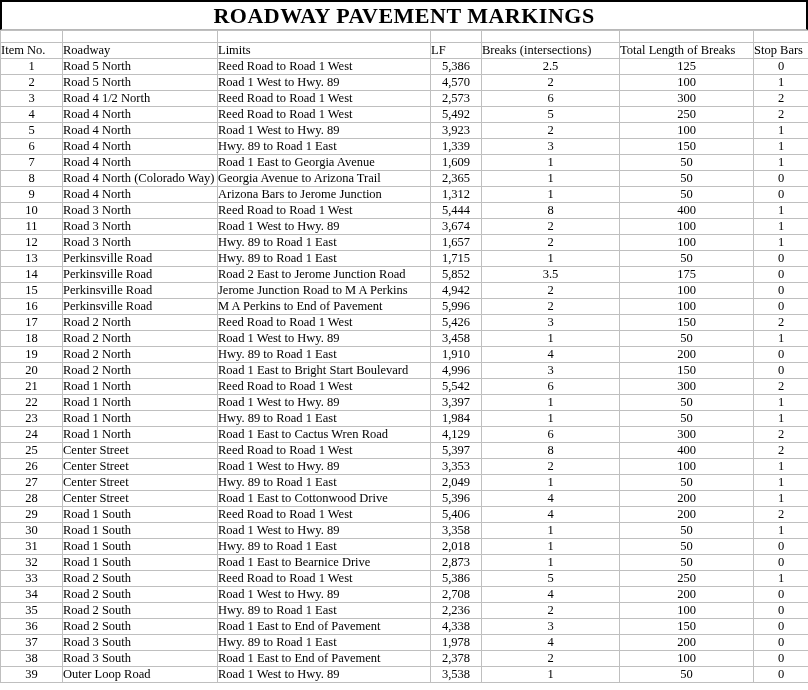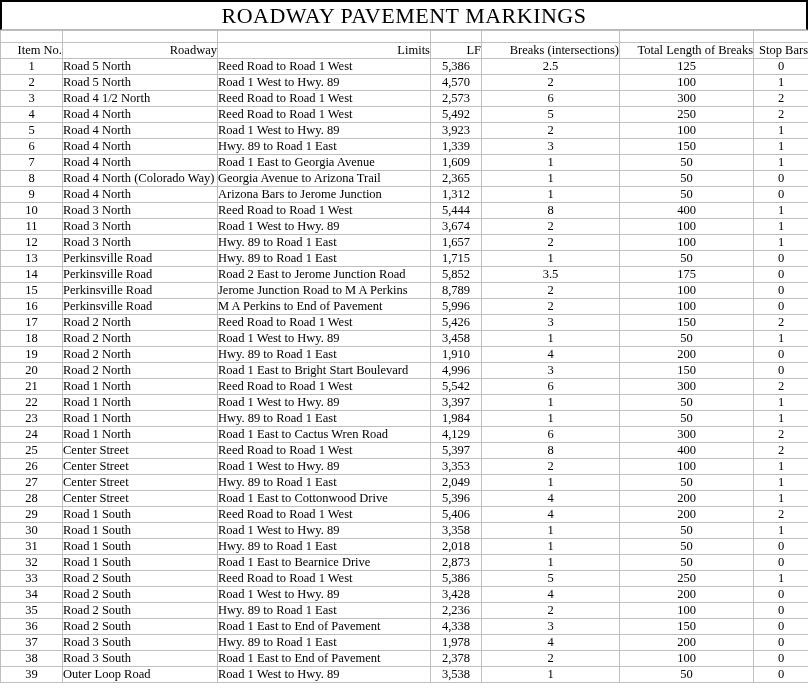--- a/index.html
+++ b/index.html
@@ -19,21 +19,21 @@
   .title-box {
     box-sizing: border-box;
     width: 808px;
     height: 30px;
     border: 2px solid #000000;
     border-bottom: 1px solid #b8b8b8;
     display: flex;
     align-items: center;
     justify-content: center;
     font-size: 22px;
-    font-weight: normal;
+    font-weight: bold;
     letter-spacing: 0.5px;
     white-space: nowrap;
   }
   table.grid {
     border-collapse: collapse;
     table-layout: fixed;
     width: 808px;
   }
   table.grid col.c-item   { width: 62px; }
   table.grid col.c-road   { width: 155px; }
@@ -48,21 +48,21 @@
     overflow: hidden;
     white-space: nowrap;
     padding: 0;
     font-weight: normal;
   }
   tr.spacer-row td { height: 11px; }
   thead th {
     height: 15px;
     font-weight: bold;
     font-size: 12.5px;
-    text-align: right;
+    text-align: left;
     border-bottom: 3px solid #000000;
     vertical-align: middle;
   }
   tbody td {
     height: 15px;
     font-size: 12.5px;
     vertical-align: middle;
   }
   .al-c { text-align: center; }
   .al-l { text-align: left; padding-left: 5px; }
@@ -228,21 +228,21 @@
           <td class="al-l">Road 2 East to Jerome Junction Road</td>
           <td class="al-c">5,852</td>
           <td class="al-c">3.5</td>
           <td class="al-c">175</td>
           <td class="al-c">0</td>
         </tr>
         <tr>
           <td class="al-c">15</td>
           <td class="al-l">Perkinsville Road</td>
           <td class="al-l">Jerome Junction Road to M A Perkins</td>
-          <td class="al-c">8,789</td>
+          <td class="al-c">4,942</td>
           <td class="al-c">2</td>
           <td class="al-c">100</td>
           <td class="al-c">0</td>
         </tr>
         <tr>
           <td class="al-c">16</td>
           <td class="al-l">Perkinsville Road</td>
           <td class="al-l">M A Perkins to End of Pavement</td>
           <td class="al-c">5,996</td>
           <td class="al-c">2</td>
@@ -399,21 +399,21 @@
           <td class="al-l">Reed Road to Road 1 West</td>
           <td class="al-c">5,386</td>
           <td class="al-c">5</td>
           <td class="al-c">250</td>
           <td class="al-c">1</td>
         </tr>
         <tr>
           <td class="al-c">34</td>
           <td class="al-l">Road 2 South</td>
           <td class="al-l">Road 1 West to Hwy. 89</td>
-          <td class="al-c">3,428</td>
+          <td class="al-c">2,708</td>
           <td class="al-c">4</td>
           <td class="al-c">200</td>
           <td class="al-c">0</td>
         </tr>
         <tr>
           <td class="al-c">35</td>
           <td class="al-l">Road 2 South</td>
           <td class="al-l">Hwy. 89 to Road 1 East</td>
           <td class="al-c">2,236</td>
           <td class="al-c">2</td>

